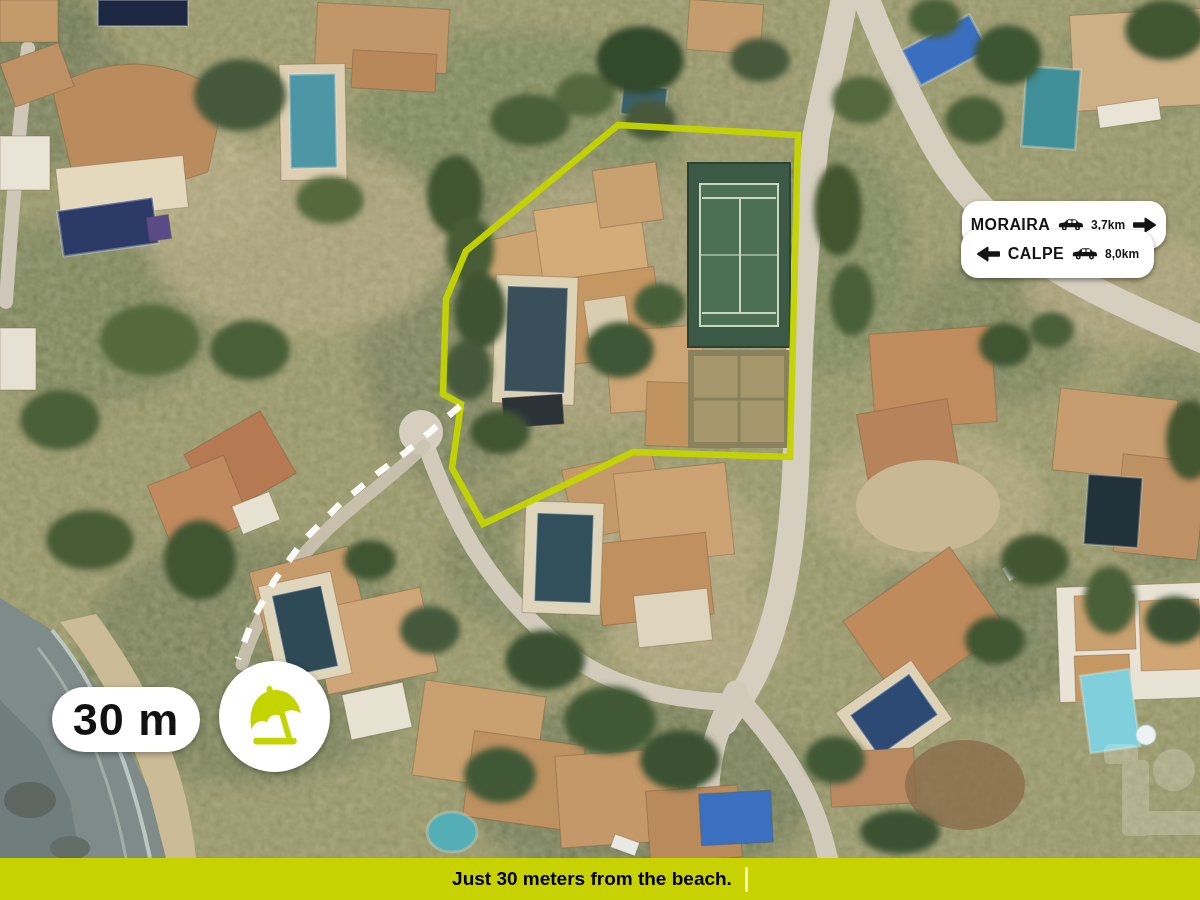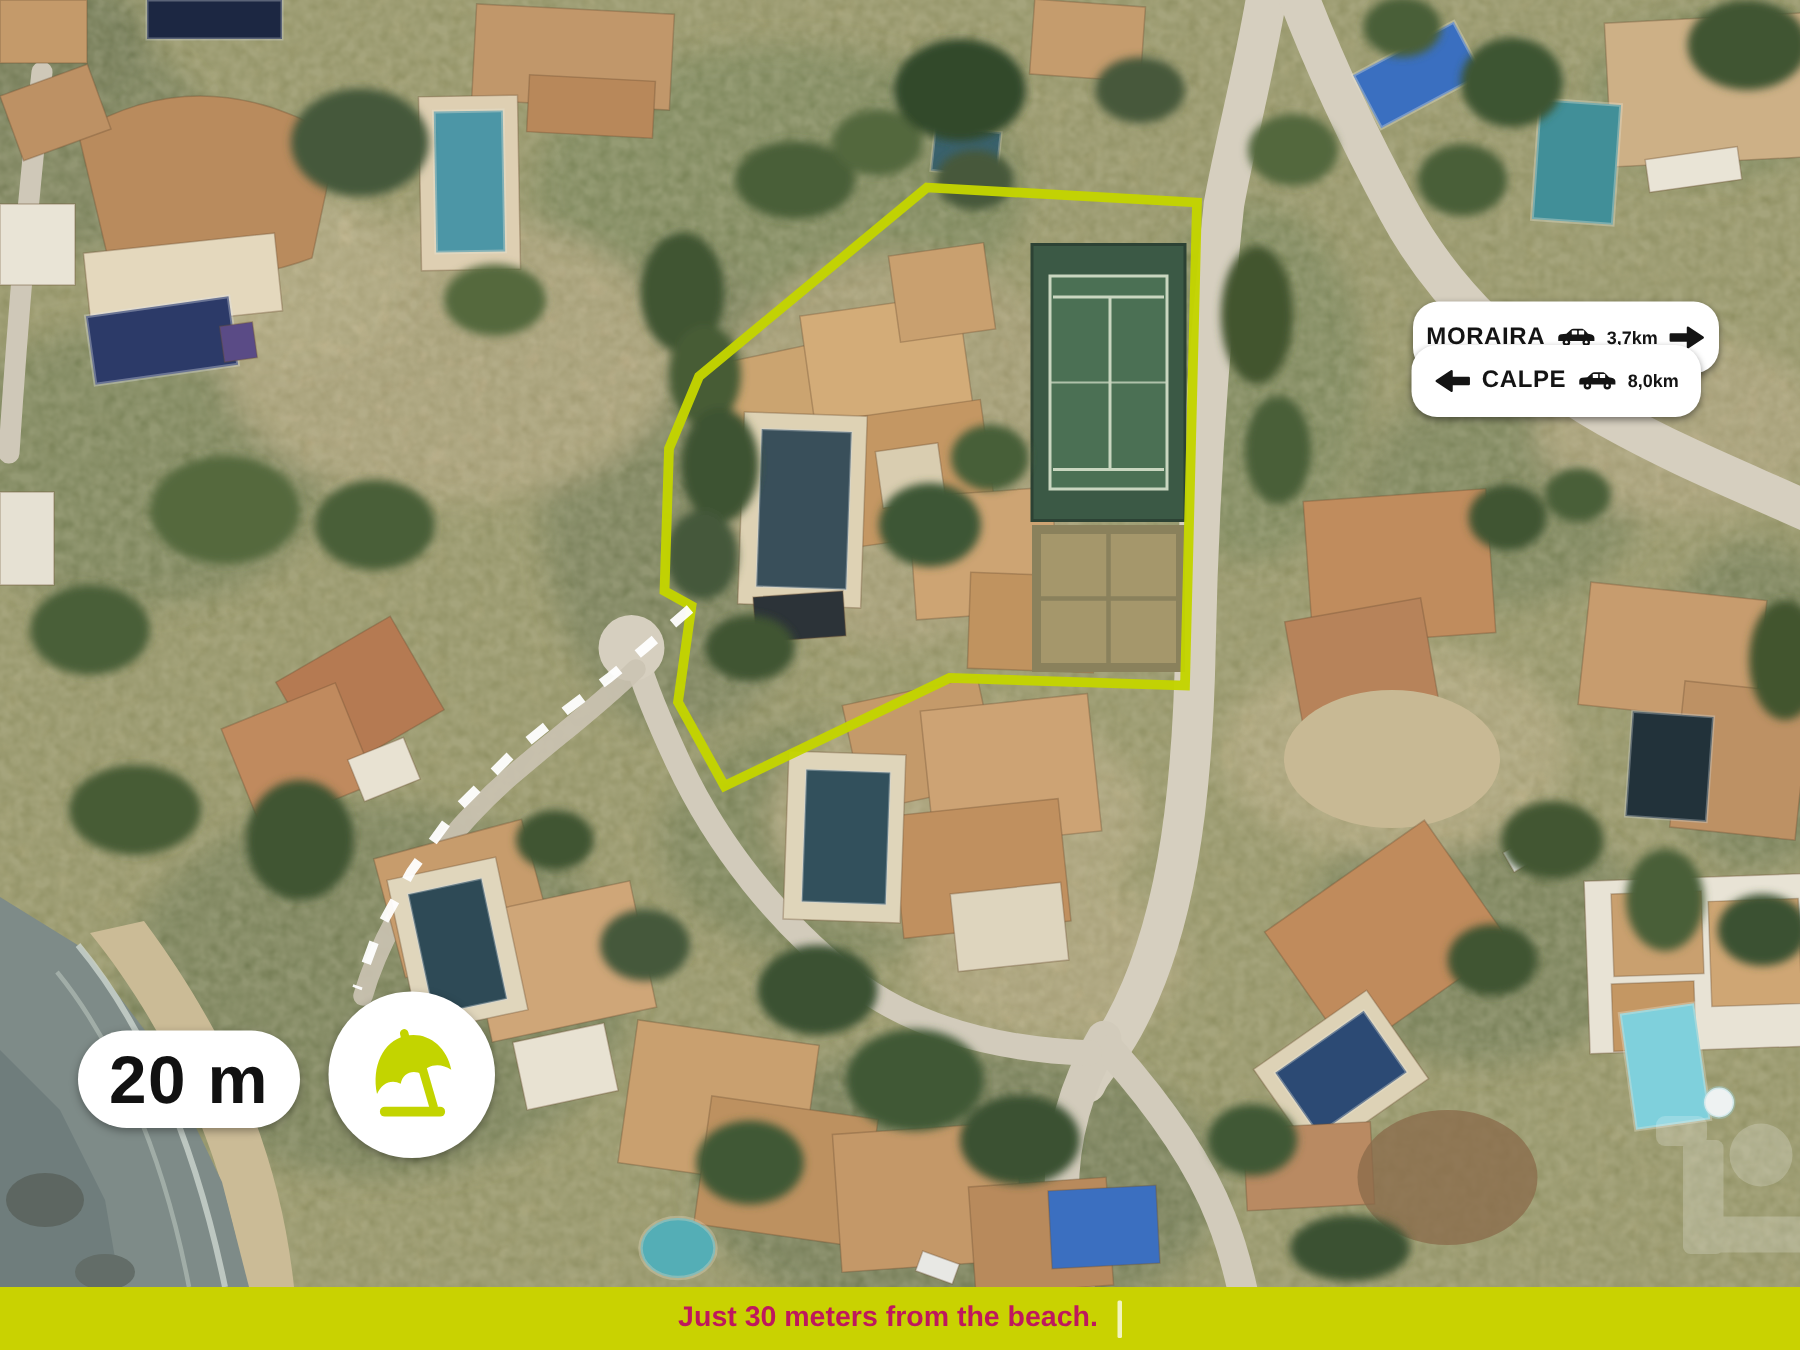--- a/index.html
+++ b/index.html
@@ -3,39 +3,39 @@
 <meta charset="utf-8">
 <style>
   html,body{margin:0;padding:0;background:#222;}
   .stage{position:relative;width:1200px;height:900px;overflow:hidden;
          font-family:"Liberation Sans","DejaVu Sans",sans-serif;background:#94905f;}
   svg{display:block;}
 
   
   .badge{position:absolute;height:48px;background:#fff;border-radius:17px;
          display:flex;align-items:center;justify-content:center;gap:7px;
-         box-shadow:0 2px 5px rgba(0,0,0,.45);color:#141414;box-sizing:border-box;padding:0 8px;}
+         box-shadow:0 2px 5px rgba(0,0,0,.45);color:#141414;box-sizing:border-box;padding:0 8px;margin-left:20px;}
   .badge .town{font-weight:bold;font-size:16px;letter-spacing:.4px;white-space:nowrap;}
   .badge .dist{font-weight:bold;font-size:12px;white-space:nowrap;}
   #badge-moraira{left:942px;top:201px;width:204px;}
   #badge-calpe{left:941px;top:230px;width:193px;}
 
   
   .pill30{position:absolute;left:52px;top:687px;width:148px;height:65px;background:#fff;
           border-radius:33px;display:flex;align-items:center;justify-content:center;
           font-size:45px;font-weight:bold;color:#111;letter-spacing:1px;
           box-shadow:0 2px 6px rgba(0,0,0,.35);}
   .umbrella{position:absolute;left:219px;top:661px;width:111px;height:111px;background:#fff;
             border-radius:50%;display:flex;align-items:center;justify-content:center;
             box-shadow:0 2px 6px rgba(0,0,0,.35);}
 
   
   .footer{position:absolute;left:0;top:858px;width:1200px;height:42px;background:#c9d201;
           display:flex;align-items:center;justify-content:center;gap:13px;
-          color:#be185d;font-size:19px;font-weight:bold;}
+          color:#000000;font-size:19px;font-weight:bold;}
   .footer .divider{width:3px;height:25px;background:rgba(255,255,255,.75);border-radius:1px;}
 </style>
 </head>
 <body>
 
 <div class="stage">
 
   <svg width="1200" height="858" viewBox="0 0 1200 858">
     <defs>
       <filter id="b8" x="-30%" y="-30%" width="160%" height="160%">
@@ -284,21 +284,21 @@
         <circle cx="9" cy="13" r="3.2" fill="#141414"></circle>
           <circle cx="26" cy="13" r="3.2" fill="#141414"></circle>
         <circle cx="9" cy="13" r="1.2" fill="#fff"></circle>
           <circle cx="26" cy="13" r="1.2" fill="#fff"></circle>
       </svg>
     </span>
     <span class="dist">8,0km</span>
   </div>
 
   <div class="pill30">
-    <span>20 m</span>
+    <span>30 m</span>
   </div>
 
   <div class="umbrella">
     <span>
       <svg viewBox="0 0 72 72" width="68" height="68">
         <g fill="#c3d400" transform="rotate(-14 34 30)">
           <rect x="33" y="3" width="6" height="11" rx="3"></rect>
           <path d="M36,8 C20,8 8,23 7,43 C12,36 20,35 25,40 C28,33 36,32 41,37 C46,31 56,32 62,39 C63,21 51,8 36,8 Z"></path>
         </g>
         <path d="M39,28 L45,27 L54,58 L48,59 Z" fill="#c3d400"></path>

